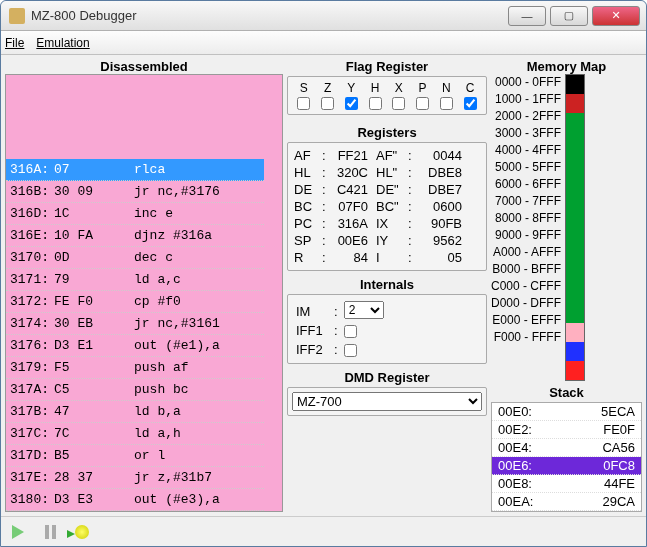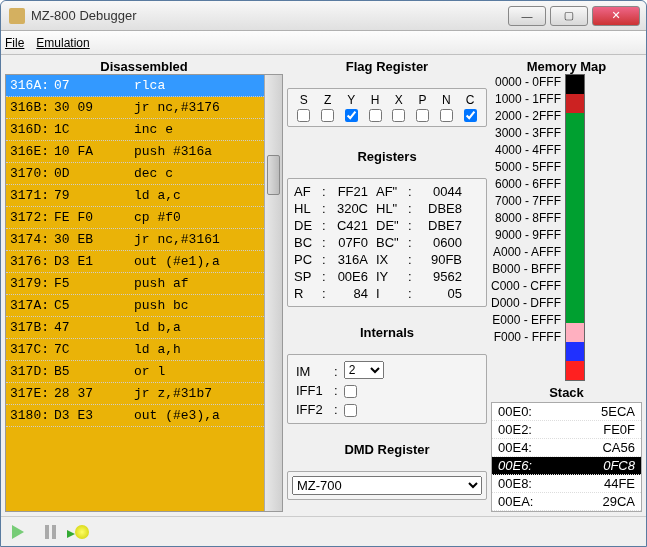--- a/index.html
+++ b/index.html
@@ -8,24 +8,24 @@
 .titlebar { height: 30px; background: linear-gradient(#f8f8f8, #e0e0e0); border-radius: 6px 6px 0 0; display: flex; align-items: center; padding-left: 8px; border-bottom: 1px solid #b0b0b0; }
 .titlebar .ticon { width: 16px; height: 16px; background: #d4b060; border-radius: 2px; margin-right: 6px; }
 .title { color: #333; font-size: 13px; flex: 1; }
 .winbtns { display: flex; }
 .winbtn { width: 38px; height: 20px; margin: 4px 2px; border: 1px solid #888; border-radius: 3px; background: linear-gradient(#f8f8f8,#d8d8d8); display: flex; align-items: center; justify-content: center; font-size: 11px; color: #333; }
 .winbtn.close { background: linear-gradient(#e68,#c33); color: #fff; width: 48px; margin-right: 6px; }
 .menubar { height: 24px; background: linear-gradient(#fdfdfd,#ececec); border-bottom: 1px solid #c0c0c0; display: flex; align-items: center; padding-left: 4px; gap: 12px; }
 .menubar span { text-decoration: underline; text-decoration-color: currentColor; cursor: default; }
 .content { flex: 1; display: flex; padding: 4px; gap: 4px; overflow: hidden; }
 .col1 { width: 278px; display: flex; flex-direction: column; }
-.col2 { width: 200px; display: flex; flex-direction: column; gap: 14px; }
+.col2 { width: 200px; display: flex; flex-direction: column; gap: 2px; }
 .col3 { flex: 1; display: flex; flex-direction: column; }
 .heading { text-align: center; font-weight: bold; font-size: 13px; }
-.dis-wrap { display: flex; border: 1px solid #999; background: #eab308; flex: 1; }
+.dis-wrap { display: flex; border: 1px solid #999; background: #f9a8d4; flex: 1; align-items: flex-end; }
 .dis-list { flex: 1; overflow: hidden; }
 .dis-row { display: flex; height: 22px; align-items: center; border-bottom: 1px dotted #ccc; font-family: "Courier New", monospace; font-size: 13px; }
 .dis-row.sel { background: #3399ff; color: #fff; }
 .dis-addr { width: 48px; padding-left: 4px; }
 .dis-bytes { width: 80px; }
 .dis-mn { flex: 1; }
 .scrollbar { width: 18px; background: linear-gradient(90deg,#e8e8e8,#d0d0d0); border-left: 1px solid #aaa; position: relative; }
 .sthumb { position: absolute; top: 80px; left: 2px; right: 2px; height: 40px; background: linear-gradient(90deg,#ddd,#bbb); border: 1px solid #888; border-radius: 2px; }
 .panel { border: 1px solid #aaa; border-radius: 2px; background: #f4f4f4; padding: 4px; }
 .flags { display: flex; justify-content: space-around; font-size: 12px; }
@@ -42,21 +42,21 @@
 .internals .irow { display: flex; align-items: flex-end; gap: 6px; padding: 2px 4px; font-size: 13px; }
 .internals .irow .ilab { width: 32px; }
 select.imsel { width: 40px; font-size: 12px; }
 .dmd select { width: 100%; font-size: 13px; }
 .memwrap { display: flex; flex: 1; }
 .memlabels { font-size: 12px; line-height: 17px; padding-right: 4px; text-align: right; font-family: "Segoe UI", sans-serif; }
 .membar { width: 20px; display: flex; flex-direction: column; border: 1px solid #666; }
 .mseg { flex: 1; }
 .stack { border: 1px solid #aaa; background: #fff; margin-top: 2px; }
 .stkrow { display: flex; font-size: 13px; padding: 1px 6px; border-bottom: 1px dotted #ddd; font-family: sans-serif; }
-.stkrow.sel { background: #000000; color: #fff; font-style: italic; }
+.stkrow.sel { background: #6d28d9; color: #fff; }
 .stkrow .sa { flex: 1; }
 .stkrow .sv { text-align: right; }
 .toolbar { height: 30px; display: flex; align-items: center; padding-left: 8px; gap: 14px; border-top: 1px solid #ccc; }
 .tbtn { width: 18px; height: 18px; display: flex; align-items: center; justify-content: center; }
 .play { width:0;height:0;border-left:12px solid #7c7;border-top:7px solid transparent;border-bottom:7px solid transparent; }
 .pause { display:flex; gap:3px; } .pause div{width:4px;height:14px;background:#aaa;}
 .step { width:14px;height:14px;background:radial-gradient(circle,#ff6,#cc0);border-radius:50%;position:relative; }
 .step::before{content:"";position:absolute;left:-8px;top:5px;width:0;height:0;border-left:8px solid #3a3;border-top:4px solid transparent;border-bottom:4px solid transparent;}
 </style>
 </head>
@@ -94,21 +94,21 @@
               <span class="dis-mn">jr nc,#3176</span>
             </div>
             <div class="dis-row">
               <span class="dis-addr">316D:</span>
               <span class="dis-bytes">1C</span>
               <span class="dis-mn">inc e</span>
             </div>
             <div class="dis-row">
               <span class="dis-addr">316E:</span>
               <span class="dis-bytes">10 FA</span>
-              <span class="dis-mn">push #316a</span>
+              <span class="dis-mn">djnz #316a</span>
             </div>
             <div class="dis-row">
               <span class="dis-addr">3170:</span>
               <span class="dis-bytes">0D</span>
               <span class="dis-mn">dec c</span>
             </div>
             <div class="dis-row">
               <span class="dis-addr">3171:</span>
               <span class="dis-bytes">79</span>
               <span class="dis-mn">ld a,c</span>

